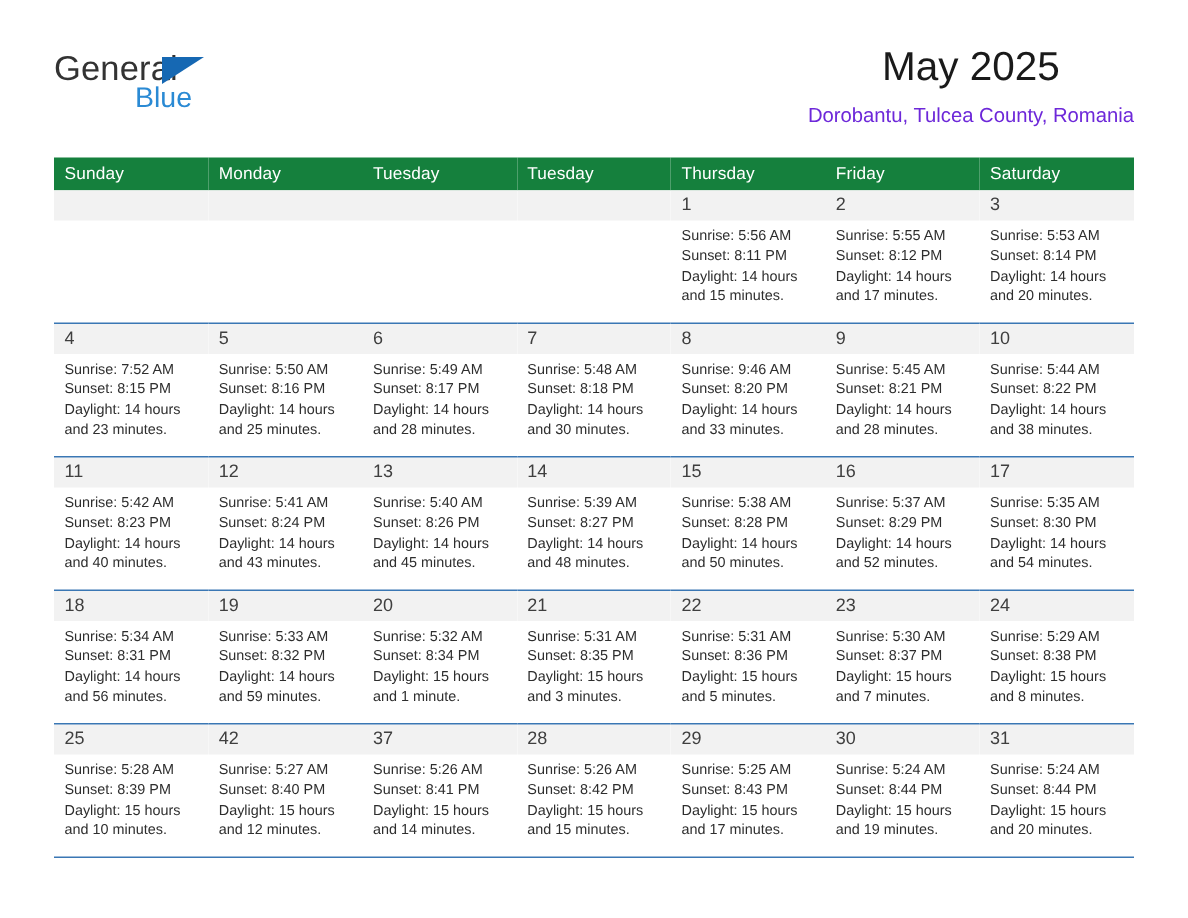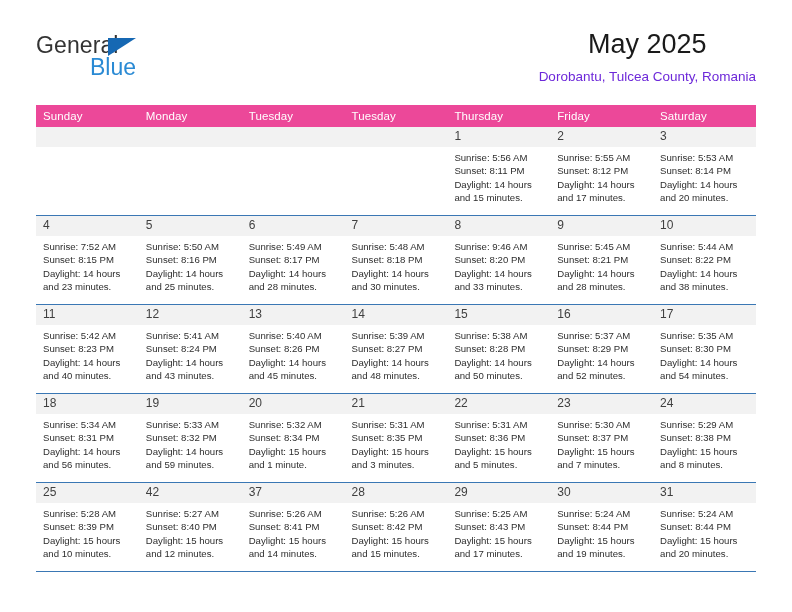--- a/index.html
+++ b/index.html
@@ -50,21 +50,21 @@
     top: 4px;
     width: 0;
     height: 0;
     border-left: 28px solid #1668b3;
     border-bottom: 18px solid transparent;
   }
   .logo-blue {
     position: absolute;
     left: 54px;
     top: 22px;
-    font-size: 23px;
+    font-size: 19px;
     color: #2a8ad4;
     line-height: 1;
   }
   .title-block {
     position: absolute;
     right: 0;
     top: 0;
     text-align: center;
   }
   .cal-title {
@@ -87,21 +87,21 @@
     top: 105px;
     width: 720px;
   }
   table.cal {
     border-collapse: collapse;
     table-layout: fixed;
     width: 720px;
   }
   table.cal col { width: 102.85px; }
   thead th {
-    background: #ec4899;
+    background: #15803d;
     color: #ffffff;
     font-size: 11.5px;
     font-weight: normal;
     text-align: left;
     padding: 5px 0 5px 7px;
     height: 11px;
     letter-spacing: 0.1px;
   }
   tbody td {
     vertical-align: top;

